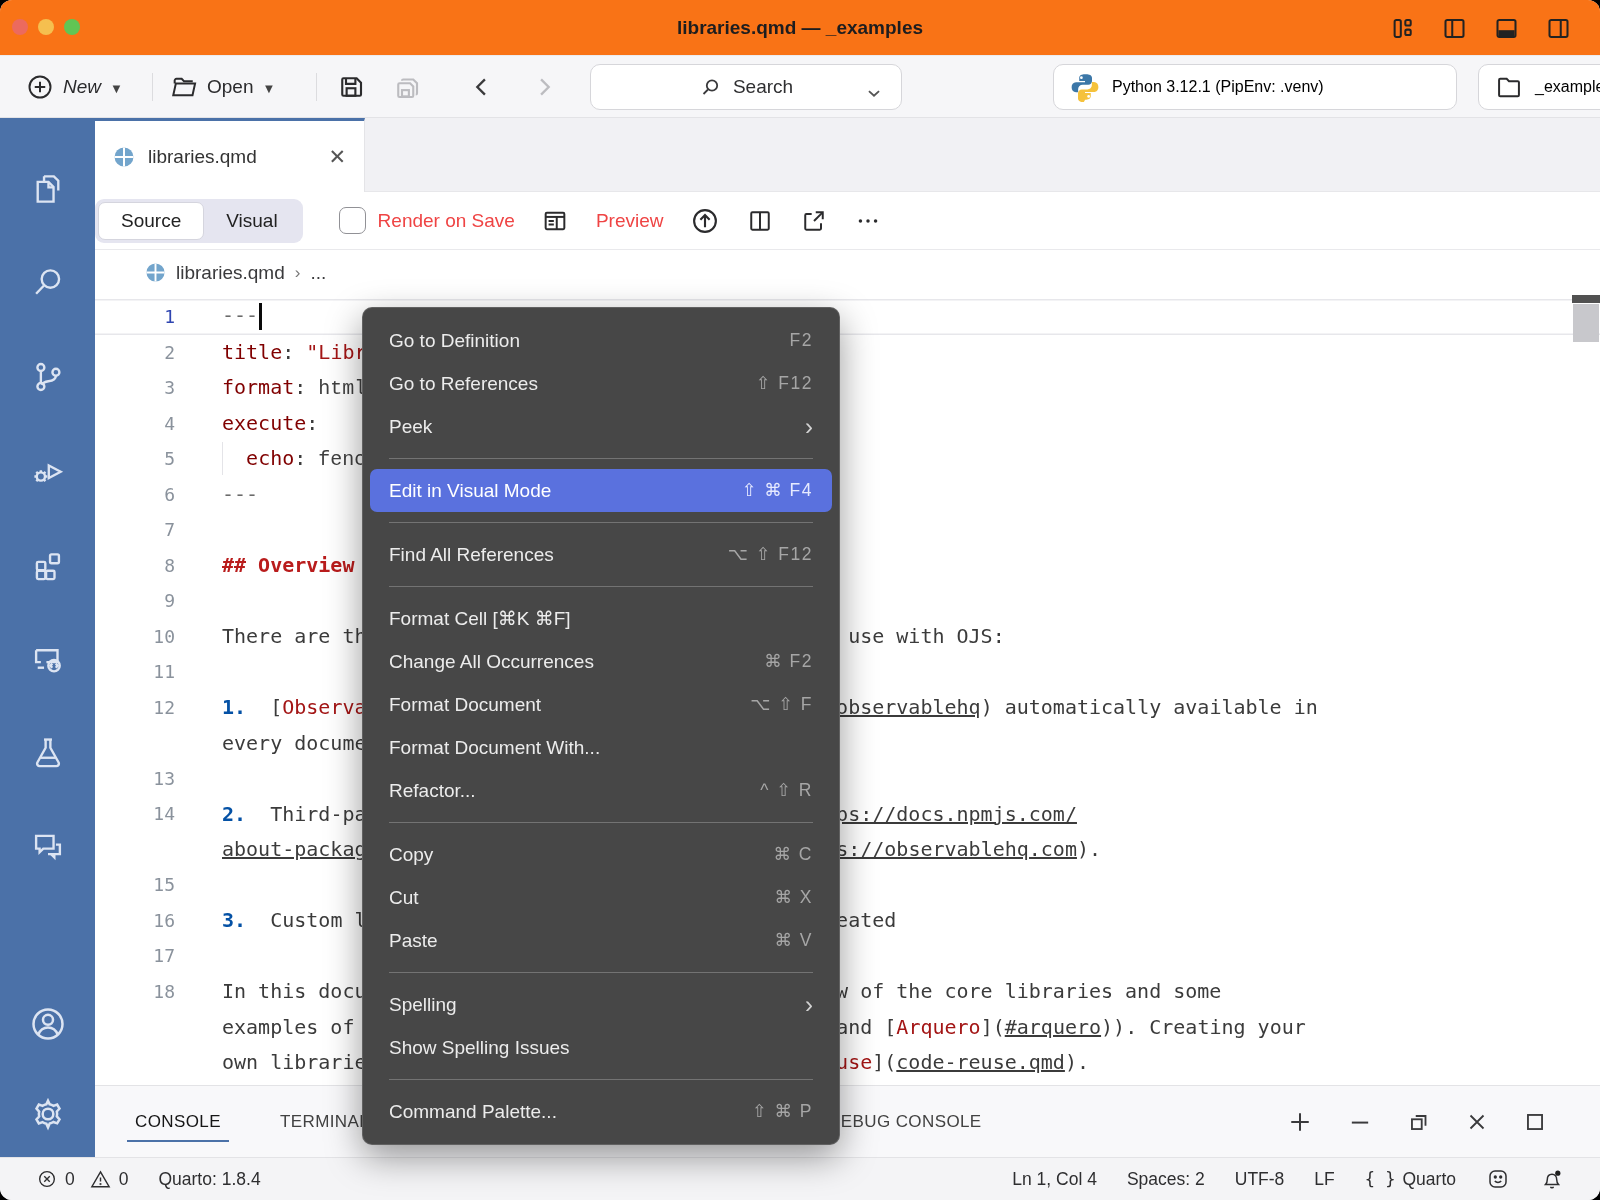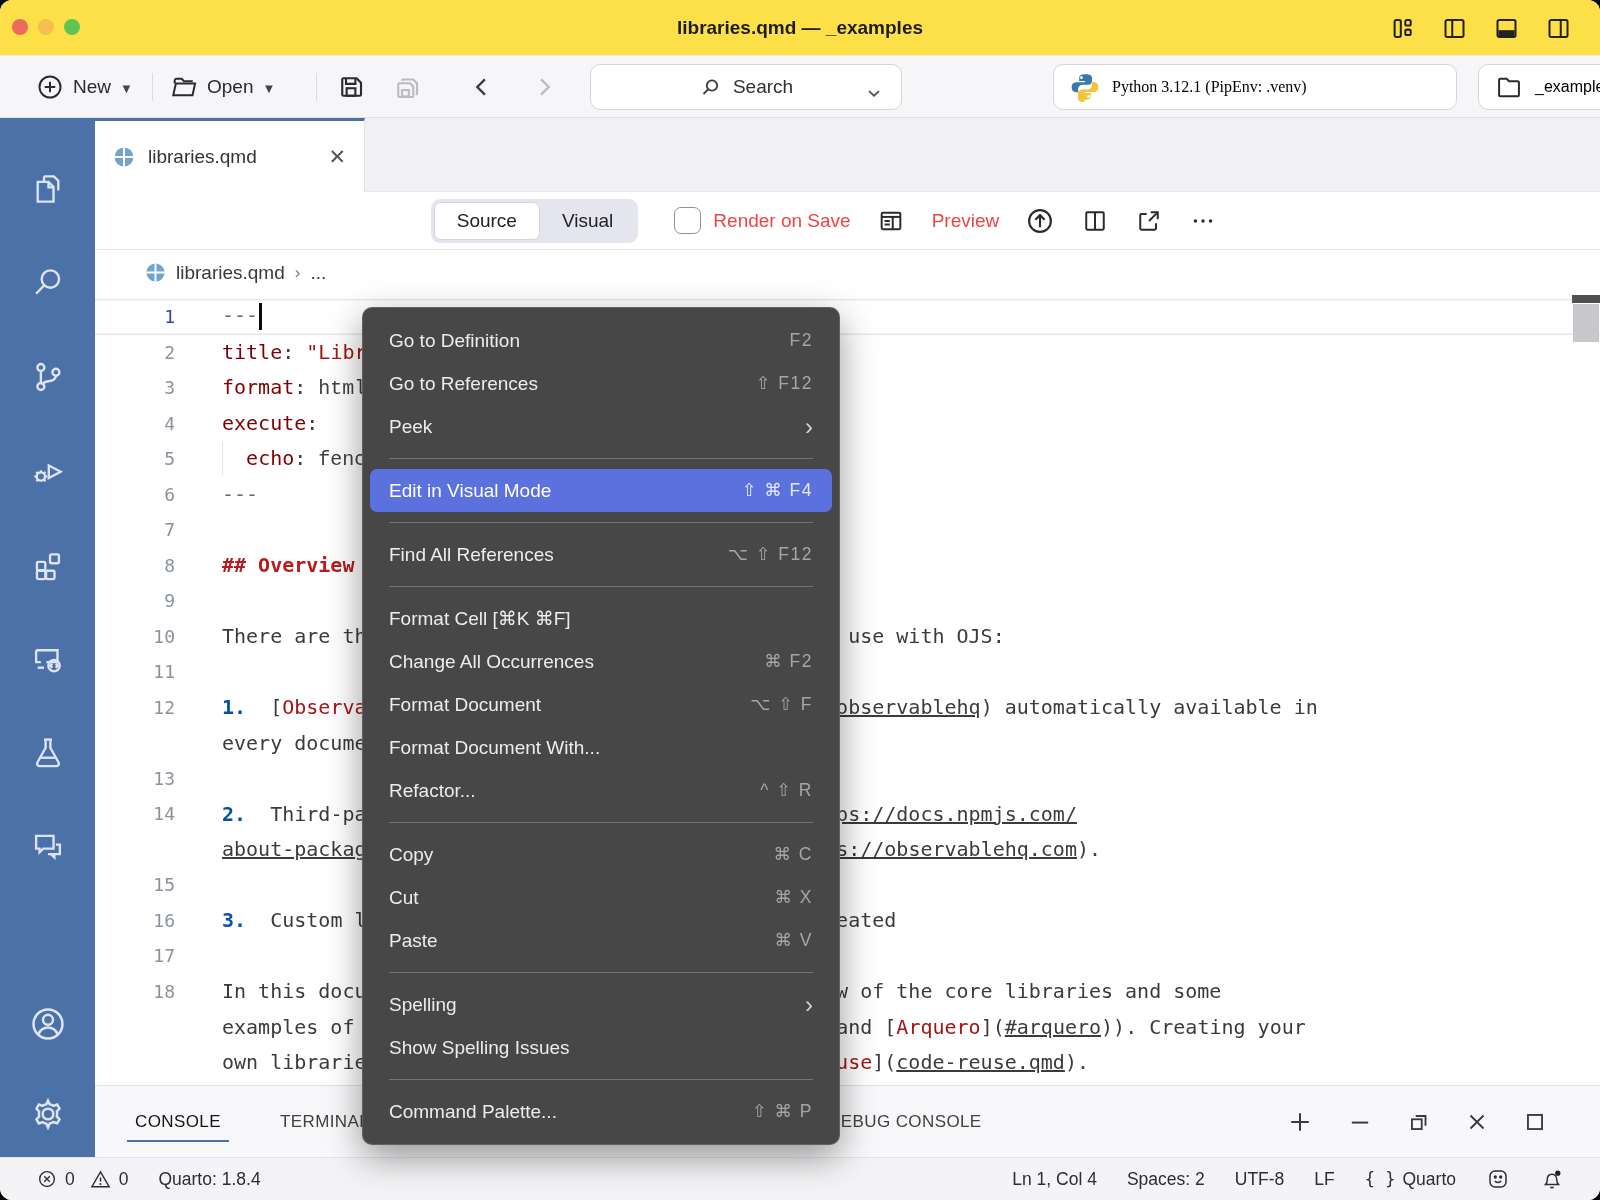--- a/index.html
+++ b/index.html
@@ -1,54 +1,54 @@
 <!DOCTYPE html>
 <html><head>
 <meta charset="utf-8">
 <style>
   html,body{margin:0;padding:0;background:#000;}
   body{width:1600px;height:1200px;font-family:"Liberation Sans",sans-serif;-webkit-font-smoothing:antialiased;}
   .app{position:relative;width:1600px;height:1200px;border-radius:12px;overflow:hidden;background:#fff;display:flex;flex-direction:column;}
   svg{display:block;}
 
   
-  .titlebar{height:56px;background:#fde047;position:relative;flex:none;border-bottom:1px solid #ececee;box-sizing:border-box;}
+  .titlebar{height:56px;background:#f97316;position:relative;flex:none;border-bottom:1px solid #ececee;box-sizing:border-box;}
   .lights{position:absolute;left:12px;top:19px;display:flex;gap:10px;}
   .light{width:16px;height:16px;border-radius:50%;}
   .l-red{background:#ec6a5e;}.l-yellow{background:#f5bf4f;}.l-green{background:#61c554;}
   .win-title{position:absolute;left:0;right:0;top:0;height:56px;display:flex;align-items:center;justify-content:center;font-size:19px;font-weight:700;color:#1d1d1f;}
   .win-icons{position:absolute;right:28px;top:15px;display:flex;gap:25px;align-items:center;}
   .win-icons .wic{width:27px;height:27px;cursor:pointer;}
 
   
   .toolbar{height:62px;background:#f6f6f8;position:relative;flex:none;border-bottom:1px solid #e3e3e6;box-sizing:border-box;}
   .tb-item{position:absolute;top:0;height:61px;display:flex;align-items:center;gap:9px;font-size:19px;color:#2b2b2d;cursor:pointer;}
   .tb-divider{position:absolute;top:17px;width:1px;height:28px;background:#dcdcdf;}
   .chev-s{font-size:13px;color:#444;transform:translateY(2px);}
   .boxed{box-sizing:border-box;background:#fff;border:1px solid #d6d6da;border-radius:10px;top:8px;height:46px;}
   .search-box{left:590px;width:312px;justify-content:center;position:absolute;display:flex;align-items:center;gap:10px;}
   .search-chev{position:absolute;right:16px;top:17px;}
-  .interp{left:1053px;width:404px;position:absolute;display:flex;align-items:center;gap:12px;padding:0 16px;font-family:Liberation Serif, serif;}
+  .interp{left:1053px;width:404px;position:absolute;display:flex;align-items:center;gap:12px;padding:0 16px;}
   .proj{left:1478px;width:200px;position:absolute;display:flex;align-items:center;gap:12px;padding:0 16px;}
 
   
   .main{flex:1;display:flex;min-height:0;}
   .activitybar{width:95px;background:#4b71a8;flex:none;display:flex;flex-direction:column;align-items:center;padding-top:24px;box-sizing:border-box;}
   .ab-icon{width:95px;height:94px;display:flex;align-items:center;justify-content:center;cursor:pointer;}
   .ab-spacer{flex:1;}
   .editor-col{flex:1;display:flex;flex-direction:column;min-width:0;background:#fff;}
 
   
   .tabstrip{height:74px;background:#f1f1f4;display:flex;flex:none;border-bottom:1px solid #e7e7ea;box-sizing:border-box;}
   .tab{width:270px;background:#fff;border-top:3px solid #4b71a8;border-right:1px solid #e4e4e7;margin-bottom:-1px;display:flex;align-items:center;gap:13px;padding:0 18px;box-sizing:border-box;cursor:pointer;}
   .tab-label{font-size:19px;color:#333;}
   .tab-close{margin-left:auto;font-size:21px;color:#555;cursor:pointer;line-height:1;}
 
   
-  .edtools{height:58px;flex:none;display:flex;align-items:center;justify-content:center;gap:26px;padding-right:47px;border-bottom:1px solid #e9e9ec;box-sizing:border-box;background:#fff;}
+  .edtools{height:58px;flex:none;display:flex;align-items:center;justify-content:flex-start;gap:26px;padding-right:47px;border-bottom:1px solid #e9e9ec;box-sizing:border-box;background:#fff;}
   .seg{display:flex;background:#e5e5f0;border-radius:9px;padding:3px;height:44px;box-sizing:border-box;margin-right:6px;}
   .seg-btn{display:flex;align-items:center;padding:0 22px;font-size:19px;color:#222;border-radius:7px;cursor:pointer;}
   .seg-btn.on{background:#fff;border:1px solid #d5d5de;}
   .chkrow{display:flex;align-items:center;gap:12px;cursor:pointer;}
   .chk{width:27px;height:27px;border:1.5px solid #919196;border-radius:7px;background:#fff;box-sizing:border-box;}
   .lbl{font-size:19px;color:#ef4444;}
   .ed-ic{cursor:pointer;display:flex;align-items:center;gap:27px;}
 
   
   .breadcrumb{height:45px;flex:none;display:flex;align-items:center;gap:10px;padding-left:50px;font-size:19px;color:#3a3a3c;background:#fff;}
@@ -138,21 +138,21 @@
       <span class="wic" data-name="toggle-secondary-sidebar-icon">
         <svg viewBox="0 0 24 24" width="27" height="27" fill="none" stroke="#222" stroke-width="1.8">
             <rect x="4" y="4.5" width="16" height="15" rx="1.5"></rect>
             <path d="M14 4.5v15"></path>
           </svg>
       </span>
     </div>
   </div>
 
   <div class="toolbar" data-name="top-toolbar">
-    <div class="tb-item" style="left:36px;" data-name="new-button">
+    <div class="tb-item" style="left:26px;font-style:italic;" data-name="new-button">
       <svg viewBox="0 0 24 24" width="28" height="28" fill="none" stroke="#2b2b2d" stroke-width="1.7">
           <circle cx="12" cy="12" r="9"></circle>
           <path d="M12 7.5v9M7.5 12h9"></path>
         </svg>
       <span data-name="new-button-label">New</span>
       <span class="chev-s" data-name="new-dropdown-chevron-icon">▼</span>
     </div>
     <div class="tb-divider" style="left:152px;" data-name="toolbar-divider"></div>
     <div class="tb-item" style="left:170px;" data-name="open-button">
       <svg viewBox="0 0 24 24" width="28" height="28" fill="none" stroke="#2b2b2d" stroke-width="1.7">

